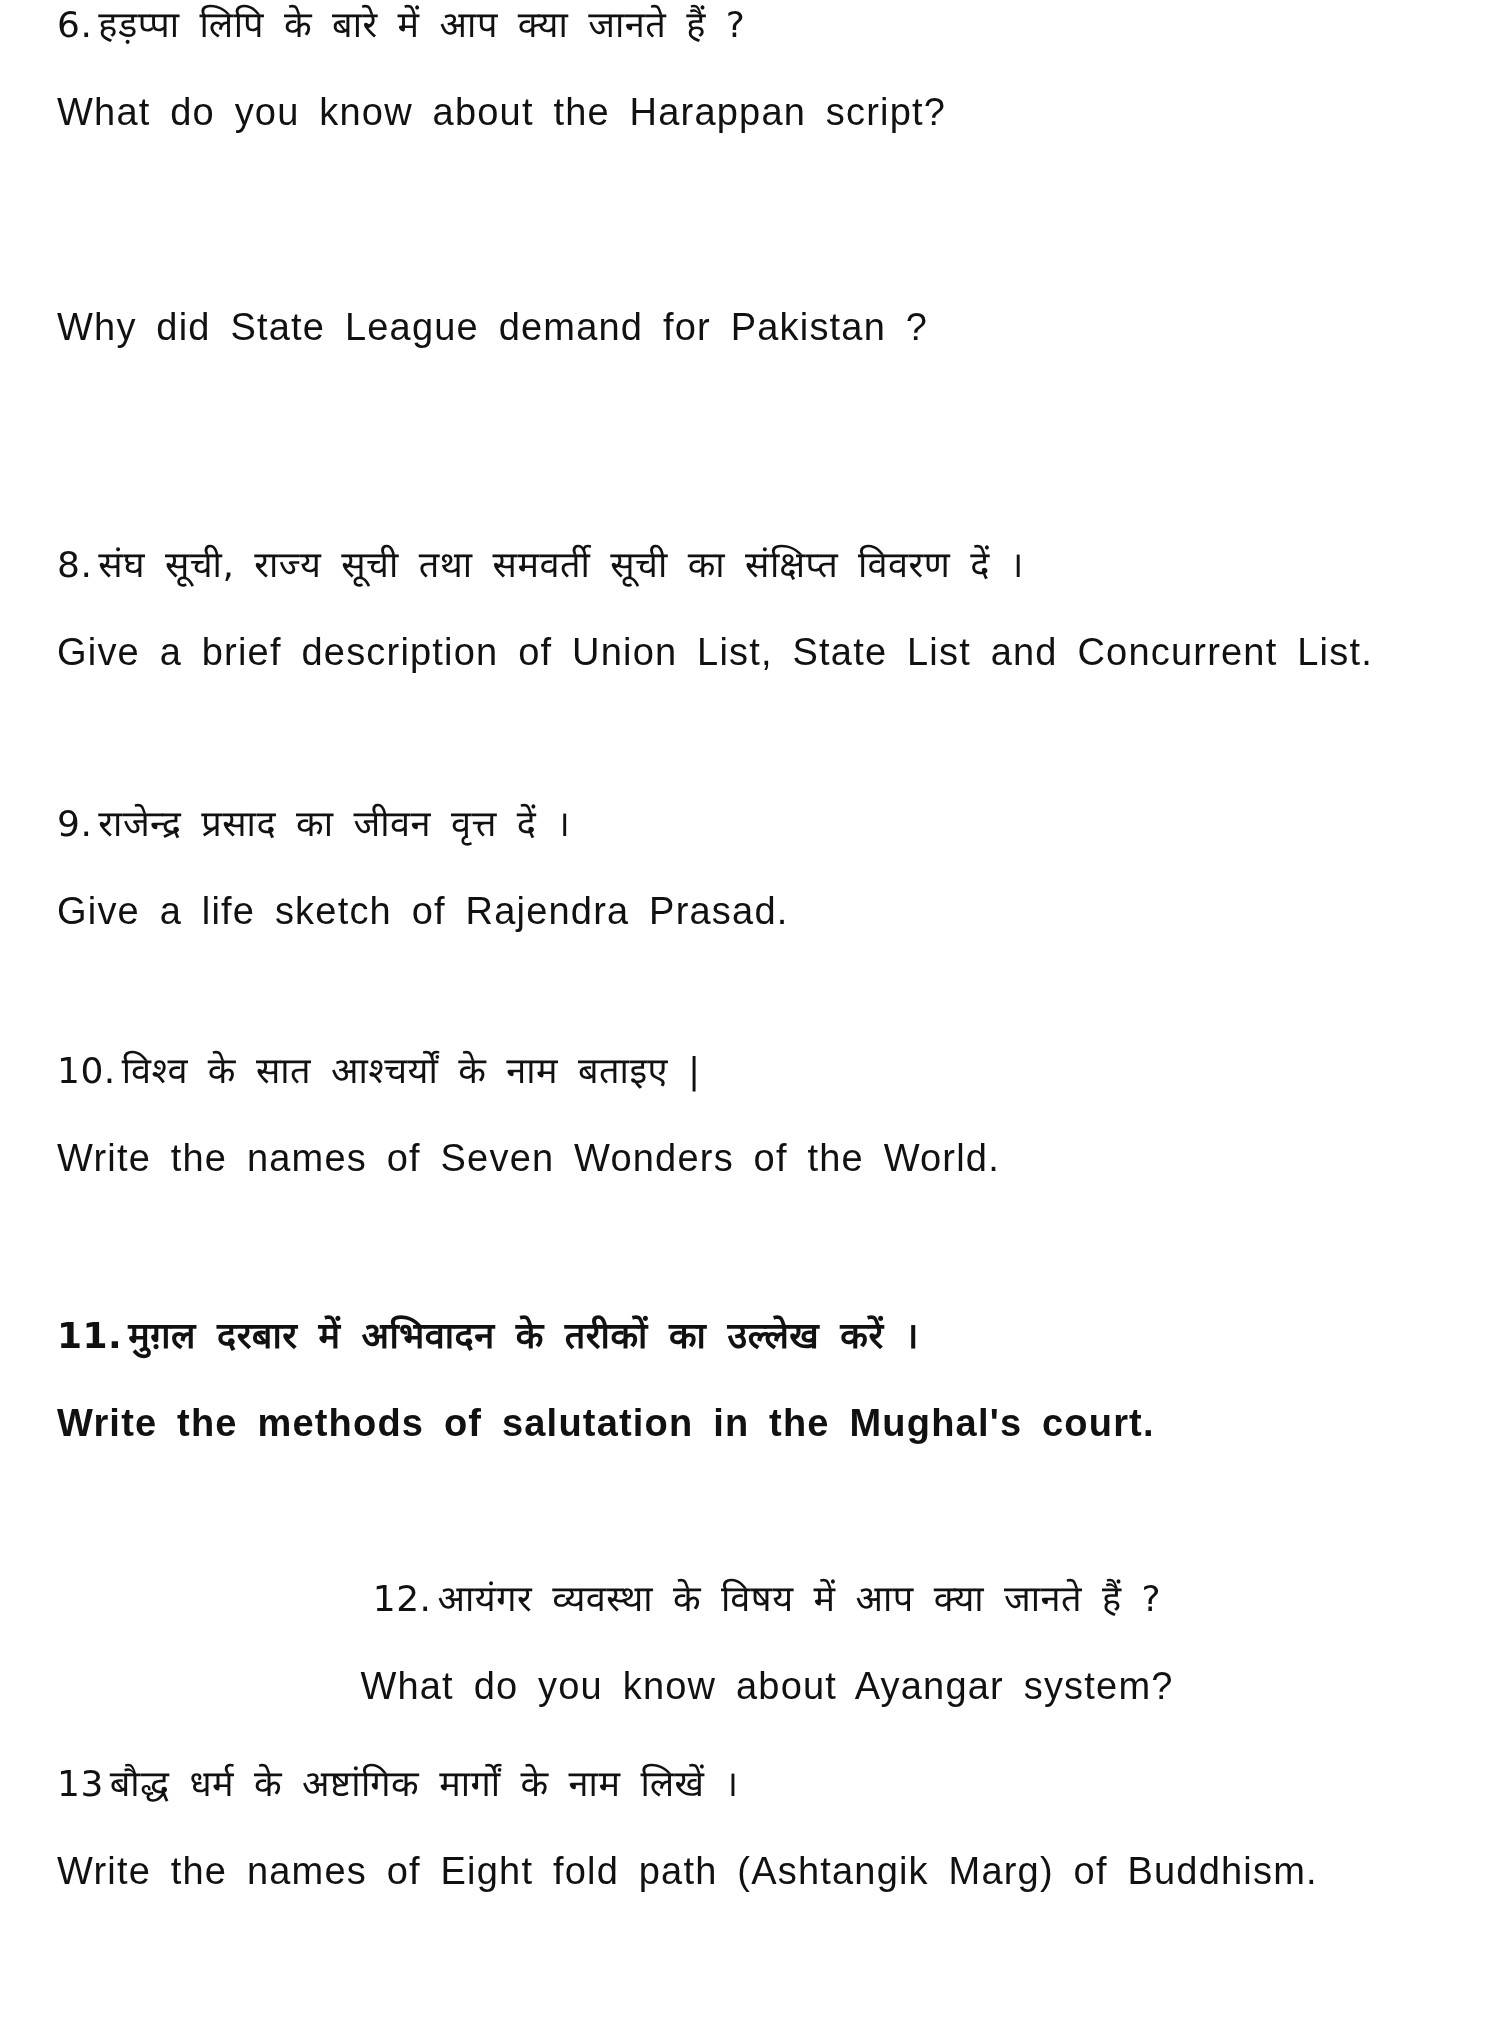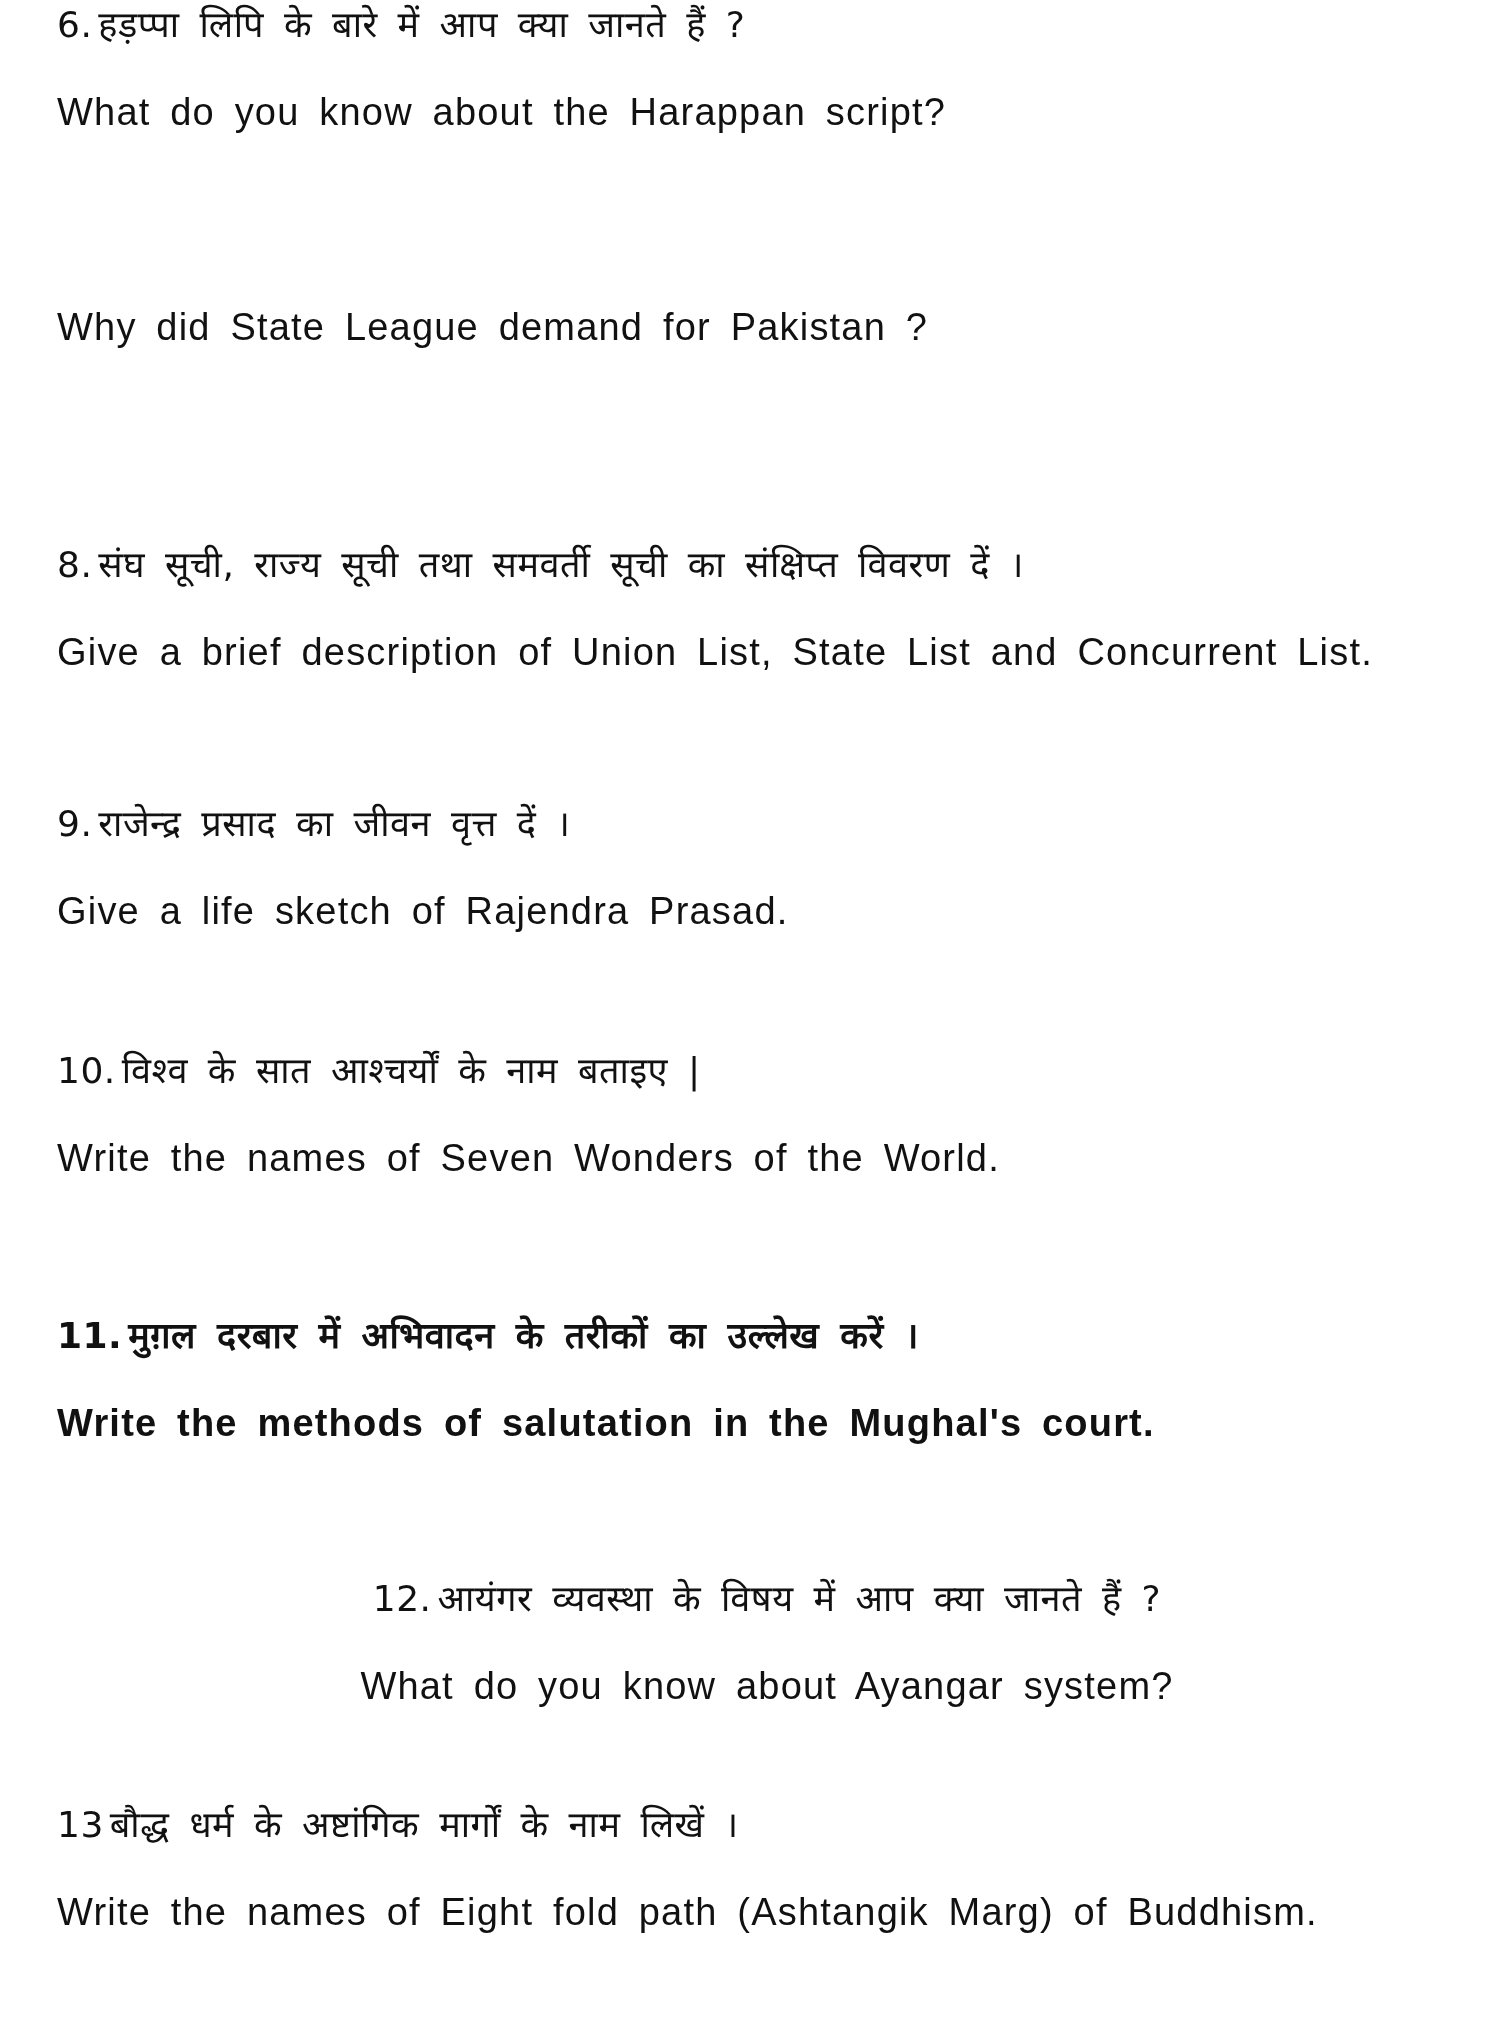--- a/index.html
+++ b/index.html
@@ -77,18 +77,18 @@
   <div class="question" style="top:1313px;font-weight:bold;">
     <span class="line hindi"><span class="num">11.</span><span>मुग़ल दरबार में अभिवादन के तरीकों का उल्लेख करें ।</span></span>
     <span class="line english">Write the methods of salutation in the Mughal's court.</span>
   </div>
 
   <div class="question" style="top:1576px;text-align:center;">
     <span class="line hindi"><span class="num">12.</span><span>आयंगर व्यवस्था के विषय में आप क्या जानते हैं ?</span></span>
     <span class="line english">What do you know about Ayangar system?</span>
   </div>
 
-  <div class="question" style="top:1802px;">
+  <div class="question" style="top:1761px;">
     <span class="line hindi"><span class="num">13</span><span>बौद्ध धर्म के अष्टांगिक मार्गों के नाम लिखें ।</span></span>
     <span class="line english">Write the names of Eight fold path (Ashtangik Marg) of Buddhism.</span>
   </div>
 
 </div>
 
 </body></html>

